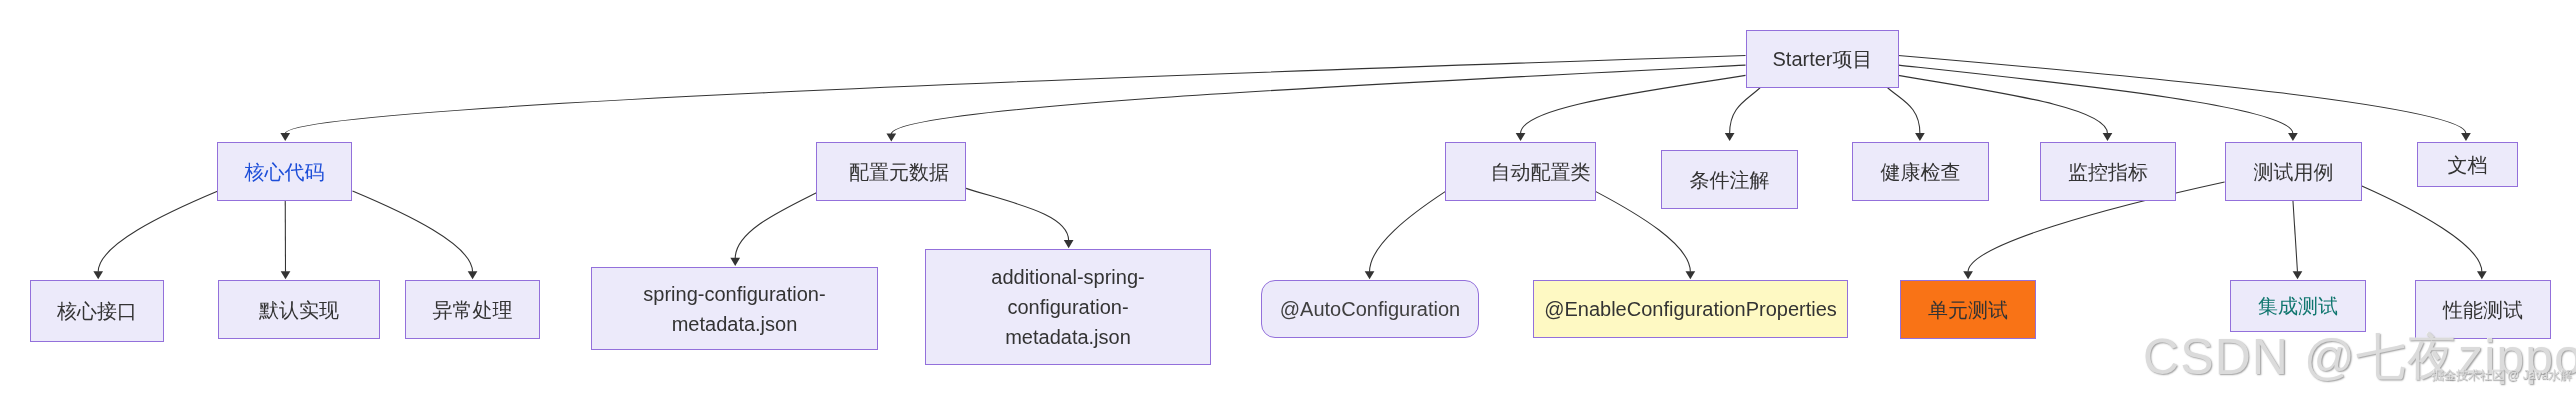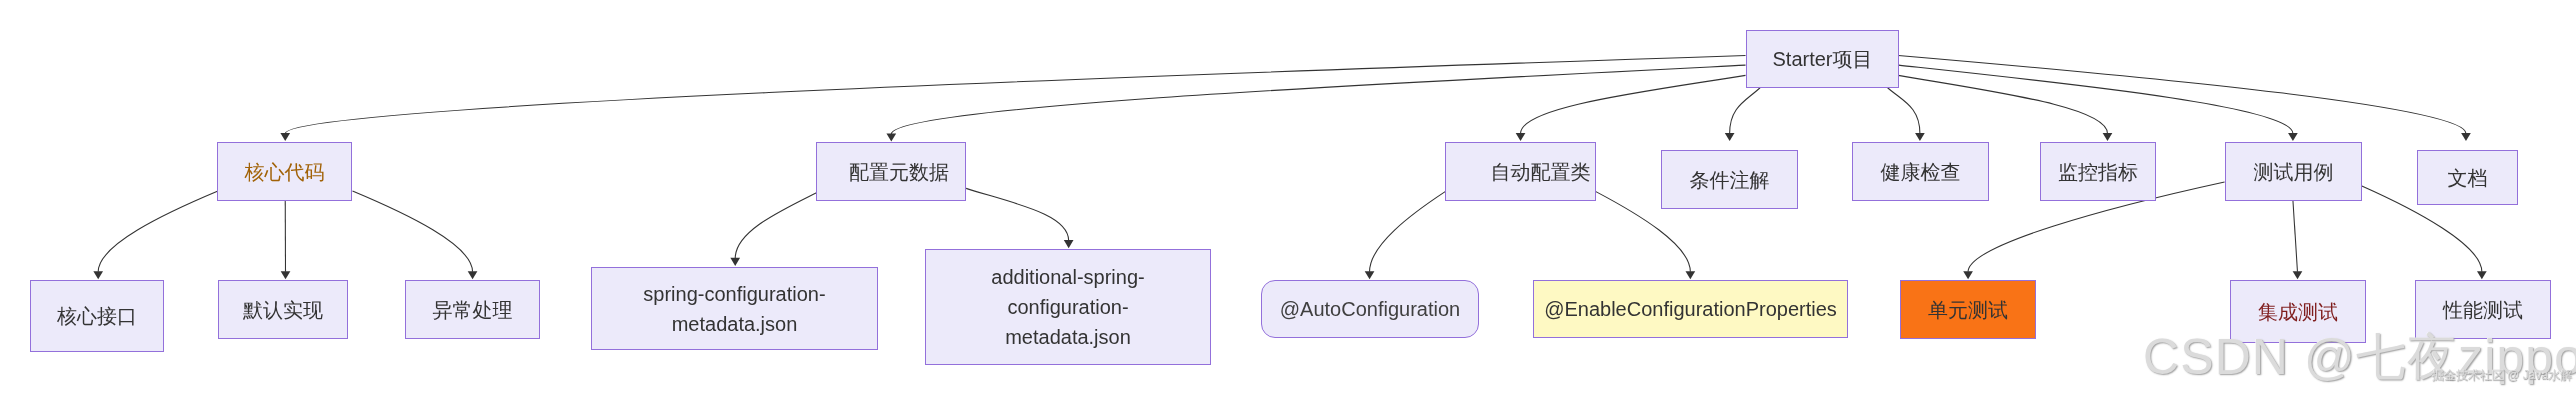--- a/index.html
+++ b/index.html
@@ -88,37 +88,37 @@
       <polygon points="3129.5,504 3147.5,504 3138.5,519" fill="#333333"></polygon>
       <path d="M 4131 338 C 3916.575 384.76, 3654.5 455, 3654.5 505" fill="none" stroke="#333333" stroke-width="2"></path>
       <polygon points="3645.5,504 3663.5,504 3654.5,519" fill="#333333"></polygon>
       <path d="M 4258 372 L 4266.5 505" fill="none" stroke="#333333" stroke-width="2"></path>
       <polygon points="4257.5,504 4275.5,504 4266.5,519" fill="#333333"></polygon>
       <path d="M 4385 345 C 4485.8 389.8, 4609 455, 4609 505" fill="none" stroke="#333333" stroke-width="2"></path>
       <polygon points="4600,504 4618,504 4609,519" fill="#333333"></polygon>
     </svg>
 
   <div class="node" style="left: 1746px; top: 30px; width: 153px; height: 58px; background: rgb(236, 234, 250); border-color: rgb(147, 112, 219); color: rgb(51, 51, 51);">Starter项目</div>
-    <div class="node" style="left: 217px; top: 142px; width: 135px; height: 59px; background: rgb(236, 234, 250); border-color: rgb(147, 112, 219); color: #a16207;">核心代码</div>
+    <div class="node" style="left: 217px; top: 142px; width: 135px; height: 59px; background: rgb(236, 234, 250); border-color: rgb(147, 112, 219); color: #1d4ed8;">核心代码</div>
     <div class="node" style="left: 816px; top: 142px; width: 150px; height: 59px; background: rgb(236, 234, 250); border-color: rgb(147, 112, 219); color: rgb(51, 51, 51); padding-left: 16px;">配置元数据</div>
     <div class="node" style="left: 1445px; top: 142px; width: 151px; height: 59px; background: rgb(236, 234, 250); border-color: rgb(147, 112, 219); color: rgb(51, 51, 51); padding-left: 40px;">自动配置类</div>
     <div class="node" style="left: 1661px; top: 142px; width: 137px; height: 59px; background: rgb(236, 234, 250); border-color: rgb(147, 112, 219); color: rgb(51, 51, 51); margin-top: 8px;">条件注解</div>
     <div class="node" style="left: 1852px; top: 142px; width: 137px; height: 59px; background: rgb(236, 234, 250); border-color: rgb(147, 112, 219); color: rgb(51, 51, 51); font-family: Liberation Serif, serif;">健康检查</div>
-    <div class="node" style="left: 2040px; top: 142px; width: 116px; height: 59px; background: rgb(236, 234, 250); border-color: rgb(147, 112, 219); color: rgb(51, 51, 51);">监控指标</div>
+    <div class="node" style="left: 2040px; top: 142px; width: 136px; height: 59px; background: rgb(236, 234, 250); border-color: rgb(147, 112, 219); color: rgb(51, 51, 51);">监控指标</div>
     <div class="node" style="left: 2225px; top: 142px; width: 137px; height: 59px; background: rgb(236, 234, 250); border-color: rgb(147, 112, 219); color: rgb(51, 51, 51);">测试用例</div>
-    <div class="node" style="left: 2417px; top: 150px; width: 101px; height: 55px; background: rgb(236, 234, 250); border-color: rgb(147, 112, 219); color: rgb(51, 51, 51);">文档</div>
-    <div class="node" style="left: 30px; top: 280px; width: 134px; height: 72px; background: rgb(236, 234, 250); border-color: rgb(147, 112, 219); color: rgb(51, 51, 51);">核心接口</div>
-    <div class="node" style="left: 218px; top: 280px; width: 130px; height: 59px; background: rgb(236, 234, 250); border-color: rgb(147, 112, 219); color: rgb(51, 51, 51);">默认实现</div>
+    <div class="node" style="left: 2417px; top: 142px; width: 101px; height: 45px; background: rgb(236, 234, 250); border-color: rgb(147, 112, 219); color: rgb(51, 51, 51);">文档</div>
+    <div class="node" style="left: 30px; top: 280px; width: 134px; height: 62px; background: rgb(236, 234, 250); border-color: rgb(147, 112, 219); color: rgb(51, 51, 51);">核心接口</div>
+    <div class="node" style="left: 218px; top: 280px; width: 162px; height: 59px; background: rgb(236, 234, 250); border-color: rgb(147, 112, 219); color: rgb(51, 51, 51);">默认实现</div>
     <div class="node" style="left: 405px; top: 280px; width: 135px; height: 59px; background: rgb(236, 234, 250); border-color: rgb(147, 112, 219); color: rgb(51, 51, 51);">异常处理</div>
     <div class="node" style="left: 591px; top: 267px; width: 287px; height: 83px; background: rgb(236, 234, 250); border-color: rgb(147, 112, 219); color: rgb(51, 51, 51);">spring-configuration-
 metadata.json</div>
     <div class="node" style="left: 925px; top: 249px; width: 286px; height: 116px; background: rgb(236, 234, 250); border-color: rgb(147, 112, 219); color: rgb(51, 51, 51);">additional-spring-
 configuration-
 metadata.json</div>
     <div class="node" style="left: 1261px; top: 280px; width: 218px; height: 58px; background: rgb(236, 234, 250); border-color: rgb(147, 112, 219); color: #404040; border-radius: 14px;">@AutoConfiguration</div>
     <div class="node" style="left: 1533px; top: 280px; width: 315px; height: 58px; background: #fef9c3; border-color: rgb(147, 112, 219); color: rgb(51, 51, 51);">@EnableConfigurationProperties</div>
     <div class="node" style="left: 1900px; top: 280px; width: 136px; height: 59px; background: #f97316; border-color: rgb(147, 112, 219); color: rgb(51, 51, 51);">单元测试</div>
-    <div class="node" style="left: 2230px; top: 280px; width: 136px; height: 63px; background: rgb(236, 234, 250); border-color: rgb(147, 112, 219); color: #7f1d1d;">集成测试</div>
+    <div class="node" style="left: 2230px; top: 280px; width: 136px; height: 52px; background: rgb(236, 234, 250); border-color: rgb(147, 112, 219); color: #0f766e;">集成测试</div>
     <div class="node" style="left: 2415px; top: 280px; width: 136px; height: 59px; background: rgb(236, 234, 250); border-color: rgb(147, 112, 219); color: rgb(51, 51, 51);">性能测试</div>
     <div class="wm-large">CSDN @七夜zippoe</div>
   <div class="wm-small">掘金技术社区 @ Java水解</div>
 </div>
 
 
 </body></html>

